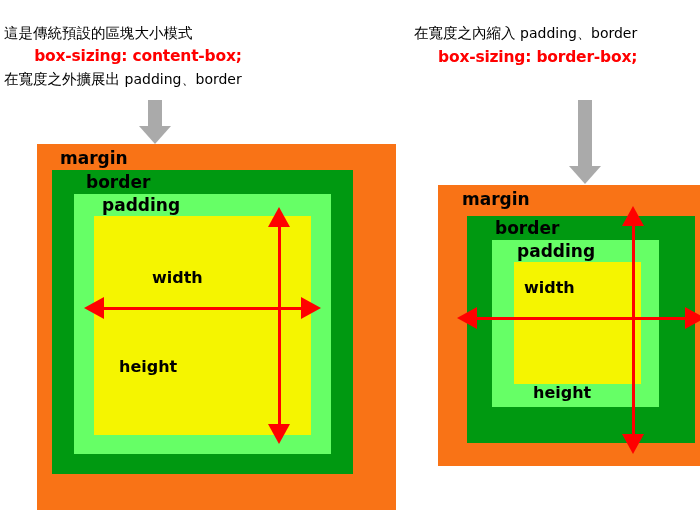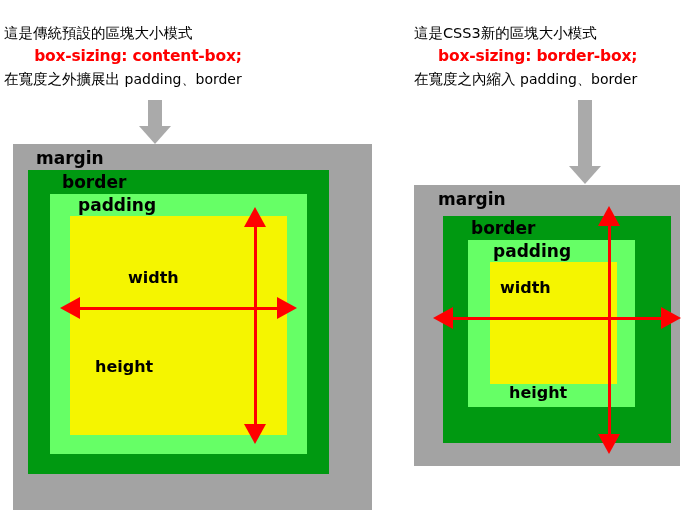--- a/index.html
+++ b/index.html
@@ -61,22 +61,23 @@
   #gray-arrow-left  { left: 139px; top: 100px; width: 32px; height: 44px; }
   #gray-arrow-left  .shaft { height: 28px; }
   #gray-arrow-left  .head  { top: 26px; }
   #gray-arrow-right { left: 569px; top: 100px; width: 32px; height: 85px; }
   #gray-arrow-right .shaft { height: 68px; }
   #gray-arrow-right .head  { top: 66px; }
 
   
   .margin-box {
     position: absolute;
-    background: #a3a3a3;
-    box-sizing: border-box;
+    background: #f97316;
+    box-sizing: border-box;
+    margin-left: 24px;
   }
   .border-box {
     position: absolute;
     background: #009911;
     box-sizing: border-box;
     padding-left: 41px;
   }
   .padding-box {
     position: absolute;
     background: #66FF66;
@@ -199,23 +200,22 @@
           <div class="head-d"></div>
         </div>
         <div class="dim-label" style="left:25px; top:141px;">height</div>
 
       </div>
     </div>
   </div>
 </div>
 
 <div class="caption" id="caption-right">
-  <span class="line">這是CSS3新的區塊大小模式</span>
+  <span class="line"><span>在寬度之內縮入 </span><span class="mono-inline">padding、border</span></span>
   <span class="line code">box-sizing: border-box;</span>
-  <span class="line"><span>在寬度之內縮入 </span><span class="mono-inline">padding、border</span></span>
 </div>
 
 <div class="gray-arrow" id="gray-arrow-right">
   <div class="shaft"></div>
   <div class="head"></div>
 </div>
 
 <div class="margin-box" id="right-margin" style="left:414px; top:185px; width:266px; height:281px;">
 
   <div class="box-label" style="left:24px; top:4px;">margin</div>

